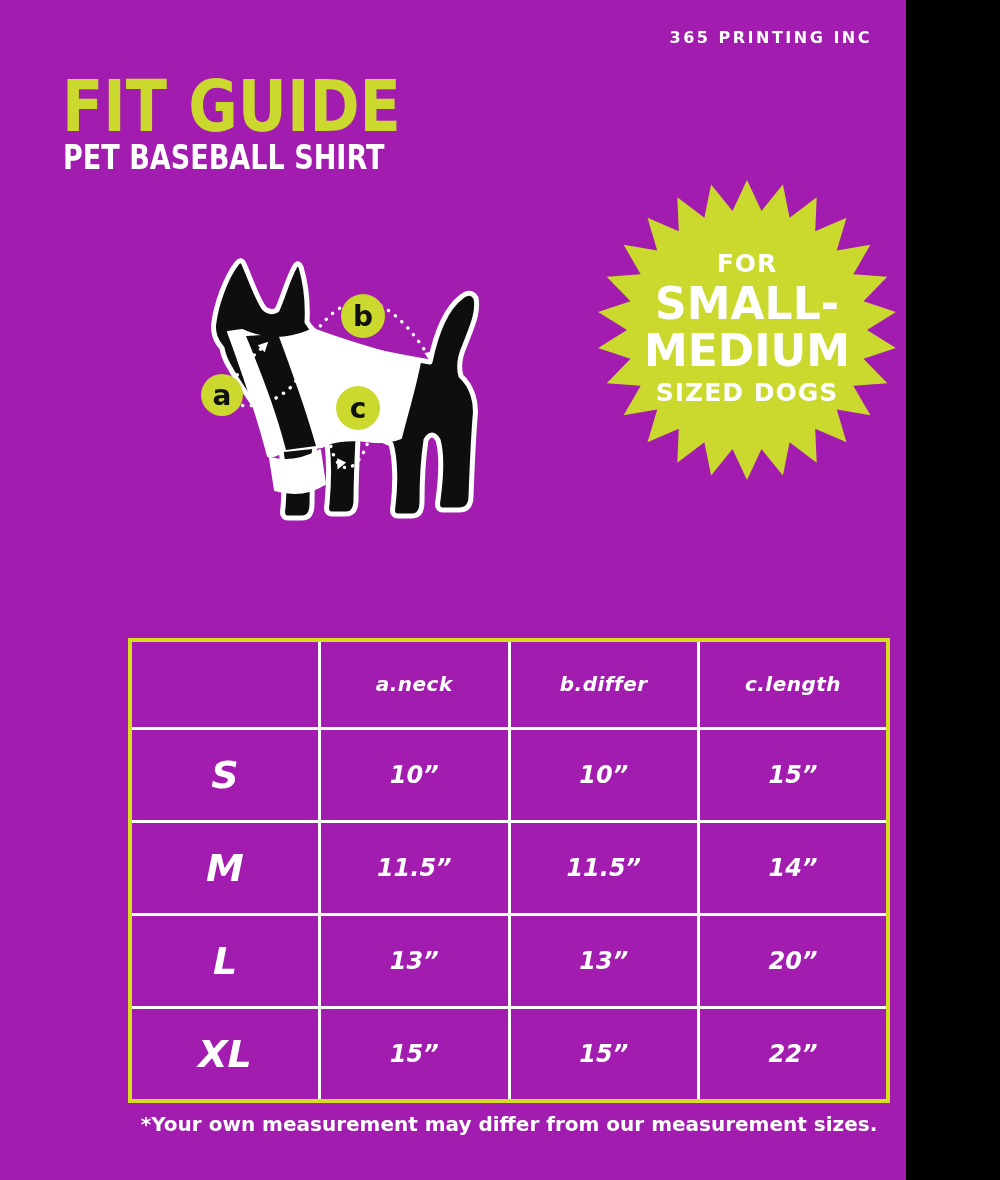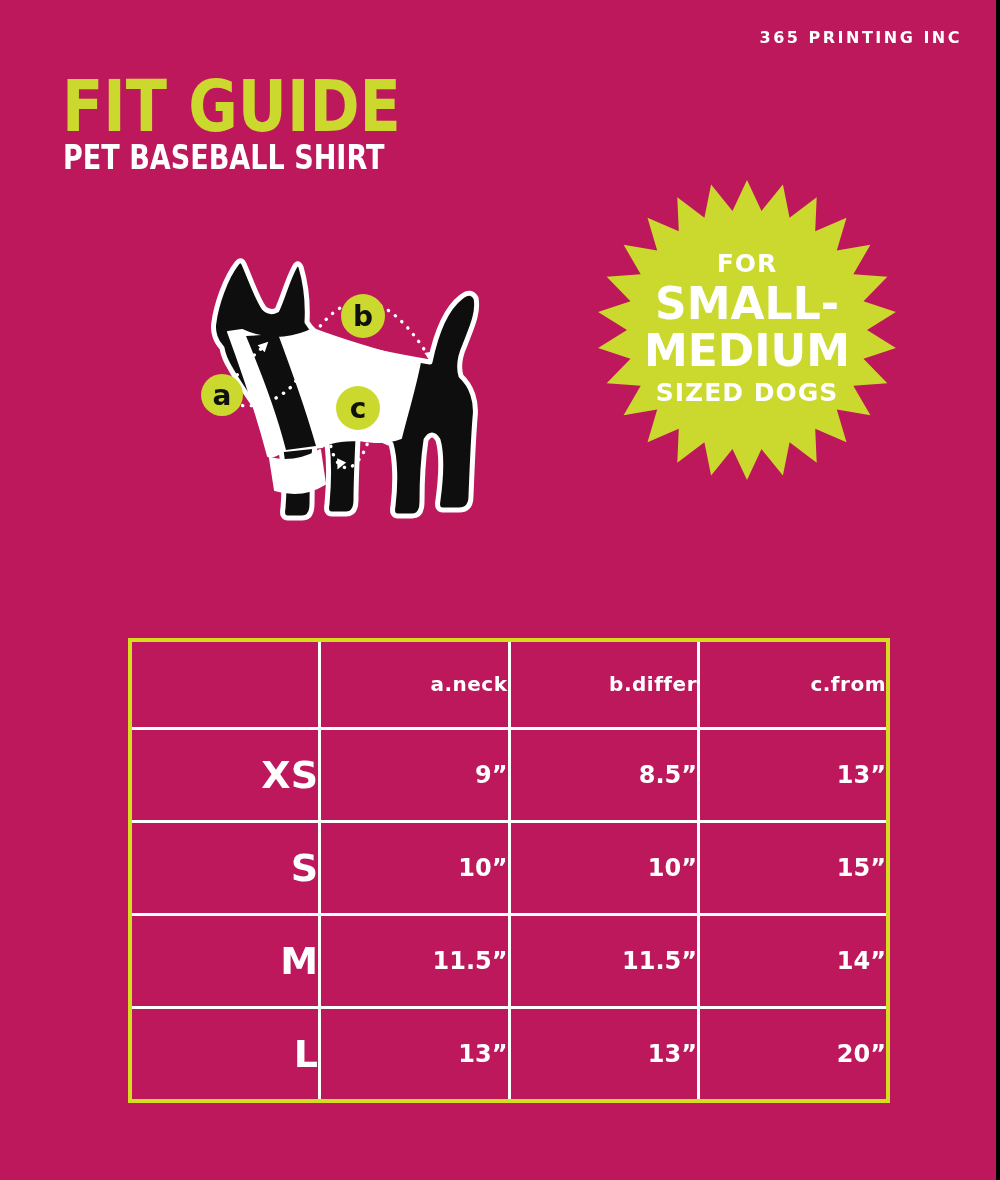--- a/index.html
+++ b/index.html
@@ -1,18 +1,18 @@
 <!DOCTYPE html>
 <html><head>
 <meta charset="utf-8">
 <style>
   html,body{margin:0;padding:0;background:#000;}
   #poster{
-    position:relative;width:996px;height:1180px;overflow:hidden;
-    background:#be185d;
+    position:relative;width:906px;height:1180px;overflow:hidden;
+    background:#a21caf;
     font-family:"DejaVu Sans","Liberation Sans",sans-serif;
     color:#fff;
   }
   
   .brand{
     position:absolute;top:28px;right:34px;
     font-size:16px;font-weight:bold;letter-spacing:2.5px;color:#fff;
   }
   
   .title{
@@ -40,22 +40,22 @@
   .diagram .arrow{fill:#fff;}
   .diagram .marker{fill:#cbd92f;}
   .diagram .marker-letter{fill:#101010;font-size:28px;font-weight:bold;text-anchor:middle;font-family:"DejaVu Sans","Liberation Sans",sans-serif;}
   
   table.size-table{
     position:absolute;left:128px;top:638px;width:762px;height:465px;
     border-collapse:collapse;table-layout:fixed;
     border:4px solid #d6dc20;
   }
   table.size-table td,table.size-table th{
-    border:3px solid #fff;text-align:right;vertical-align:middle;
-    color:#fff;font-weight:bold;padding:0;
+    border:3px solid #fff;text-align:center;vertical-align:middle;
+    color:#fff;font-weight:bold;padding:0;font-style:italic;
   }
   table.size-table tr.head{height:74px;}
   table.size-table tr.datarow{height:78px;}
   td.colhead{font-size:20px;letter-spacing:0.5px;}
   td.sizecell{font-size:38px;letter-spacing:0px;}
   td.valuecell{font-size:24px;}
   
   .footnote{
     position:absolute;left:128px;top:1112px;width:762px;
     text-align:center;font-size:20px;font-weight:bold;color:#fff;
@@ -171,43 +171,44 @@
     <circle class="marker" cx="178" cy="158" r="22"></circle>
     <text class="marker-letter" x="178" y="168">c</text>
   </svg>
 
   <table class="size-table">
     <tbody>
         <tr class="head">
       <td class="colhead"></td>
       <td class="colhead">a.neck</td>
       <td class="colhead">b.differ</td>
-      <td class="colhead">c.from</td>
-    </tr>
-    <tr class="datarow">
-      <td class="sizecell">XS</td>
-      <td class="valuecell">9”</td>
-      <td class="valuecell">8.5”</td>
-      <td class="valuecell">13”</td>
+      <td class="colhead">c.length</td>
     </tr>
     <tr class="datarow">
       <td class="sizecell">S</td>
       <td class="valuecell">10”</td>
       <td class="valuecell">10”</td>
       <td class="valuecell">15”</td>
     </tr>
     <tr class="datarow">
       <td class="sizecell">M</td>
       <td class="valuecell">11.5”</td>
       <td class="valuecell">11.5”</td>
       <td class="valuecell">14”</td>
     </tr>
     <tr class="datarow">
       <td class="sizecell">L</td>
       <td class="valuecell">13”</td>
       <td class="valuecell">13”</td>
       <td class="valuecell">20”</td>
     </tr>
+    <tr class="datarow">
+      <td class="sizecell">XL</td>
+      <td class="valuecell">15”</td>
+      <td class="valuecell">15”</td>
+      <td class="valuecell">22”</td>
+    </tr>
   </tbody>
     </table>
 
+  <div class="footnote">*Your own measurement may differ from our measurement sizes.</div>
 
 </div>
 
 </body></html>

